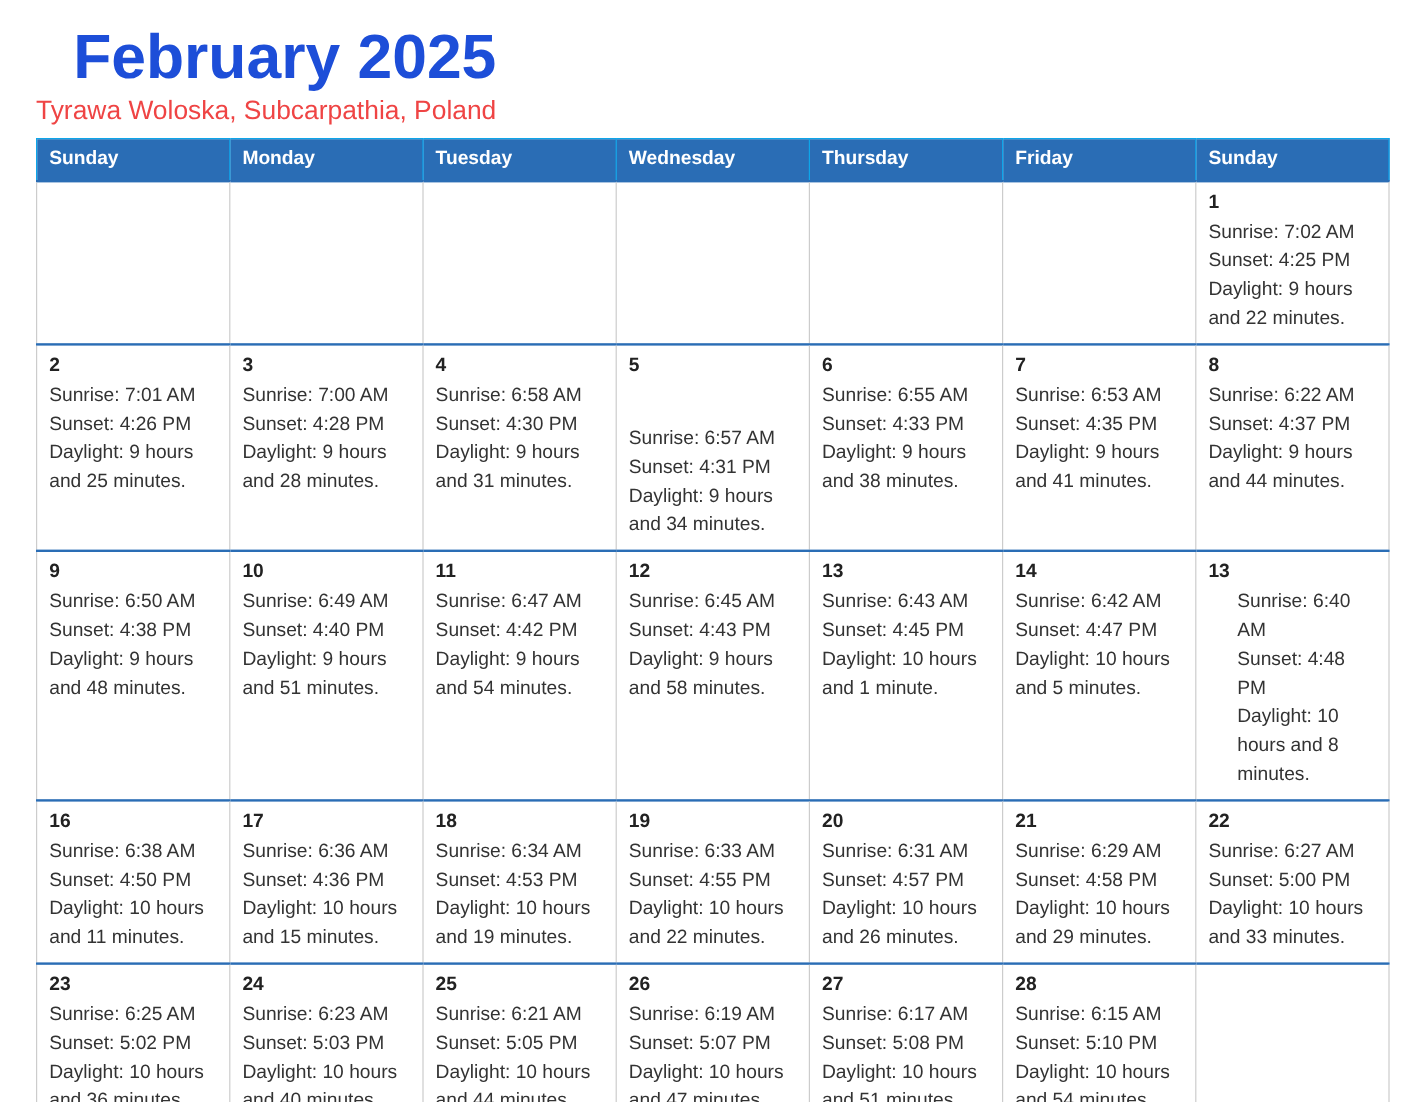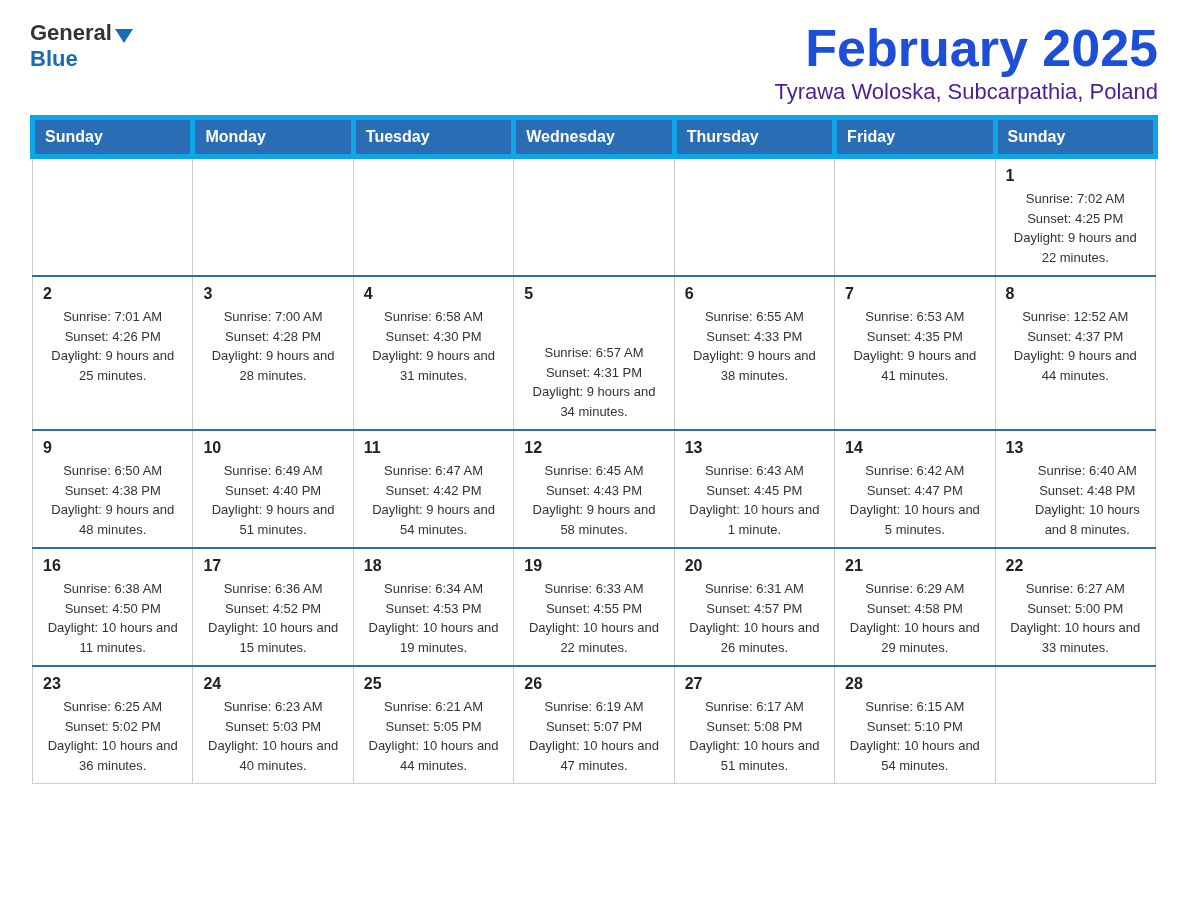--- a/index.html
+++ b/index.html
@@ -30,36 +30,36 @@
       text-align: right;
     }
     .month-title {
       font-size: 52px;
       font-weight: bold;
       color: #1d4ed8;
       line-height: 1.1;
     }
     .location-title {
       font-size: 22px;
-      color: #4c1d95;
+      color: #ef4444;
       margin-top: 2px;
     }
     .calendar {
       width: 100%;
       border-collapse: collapse;
       margin-top: 8px;
     }
     .calendar th {
       background-color: #2a6db5;
       color: #fff;
       font-size: 16px;
       font-weight: bold;
       padding: 8px 10px;
       text-align: left;
-      border: 5px solid #0ea5e9;
+      border: 1px solid #0ea5e9;
     }
     .calendar td {
       vertical-align: top;
       padding: 8px 10px;
       border: 1px solid #ccc;
       width: 14.28%;
       min-height: 110px;
       font-size: 13px;
       color: #333;
       background: #fff;
@@ -71,24 +71,23 @@
       border-top: 2px solid #2a6db5;
     }
     .day-num {
       font-size: 16px;
       font-weight: bold;
       color: #222;
       display: block;
       margin-bottom: 4px;
     }
     .day-info {
-      font-size: 13px;
+      font-size: 16px;
       color: #333;
       line-height: 1.5;
-      text-align: center;
     }
     .empty-cell {
       background: #f9f9f9;
     }
     .logo-wrapper {
       display: flex;
       flex-direction: column;
       align-items: flex-start;
     }
     .logo-row {
@@ -104,27 +103,20 @@
       border-top: 14px solid #1a6bb5;
       margin-left: 3px;
       position: relative;
       top: 3px;
     }
   </style>
 </head>
 <body>
 
 <div class="header">
-  <div class="logo-wrapper">
-    <div class="logo-row">
-      <span class="logo-text-general">General</span>
-      <span class="logo-triangle"></span>
-    </div>
-    <span class="logo-text-blue">Blue</span>
-  </div>
   <div class="title-block">
     <div class="month-title">February 2025</div>
     <div class="location-title">Tyrawa Woloska, Subcarpathia, Poland</div>
   </div>
 </div>
 
 <table class="calendar">
   <thead>
     <tr>
     <th>Sunday</th>
@@ -183,21 +175,21 @@
 Daylight: 9 hours and 38 minutes.</div>
         </td>
         <td>
           <span class="day-num">7</span>
           <div class="day-info" style="white-space: pre-line;">Sunrise: 6:53 AM
 Sunset: 4:35 PM
 Daylight: 9 hours and 41 minutes.</div>
         </td>
         <td>
           <span class="day-num">8</span>
-          <div class="day-info" style="white-space: pre-line;">Sunrise: 12:52 AM
+          <div class="day-info" style="white-space: pre-line;">Sunrise: 6:22 AM
 Sunset: 4:37 PM
 Daylight: 9 hours and 44 minutes.</div>
         </td>
       </tr>
       <tr>
         <td>
           <span class="day-num">9</span>
           <div class="day-info" style="white-space: pre-line;">Sunrise: 6:50 AM
 Sunset: 4:38 PM
 Daylight: 9 hours and 48 minutes.</div>
@@ -242,21 +234,21 @@
       <tr>
         <td>
           <span class="day-num">16</span>
           <div class="day-info" style="white-space: pre-line;">Sunrise: 6:38 AM
 Sunset: 4:50 PM
 Daylight: 10 hours and 11 minutes.</div>
         </td>
         <td>
           <span class="day-num">17</span>
           <div class="day-info" style="white-space: pre-line;">Sunrise: 6:36 AM
-Sunset: 4:52 PM
+Sunset: 4:36 PM
 Daylight: 10 hours and 15 minutes.</div>
         </td>
         <td>
           <span class="day-num">18</span>
           <div class="day-info" style="white-space: pre-line;">Sunrise: 6:34 AM
 Sunset: 4:53 PM
 Daylight: 10 hours and 19 minutes.</div>
         </td>
         <td>
           <span class="day-num">19</span>

